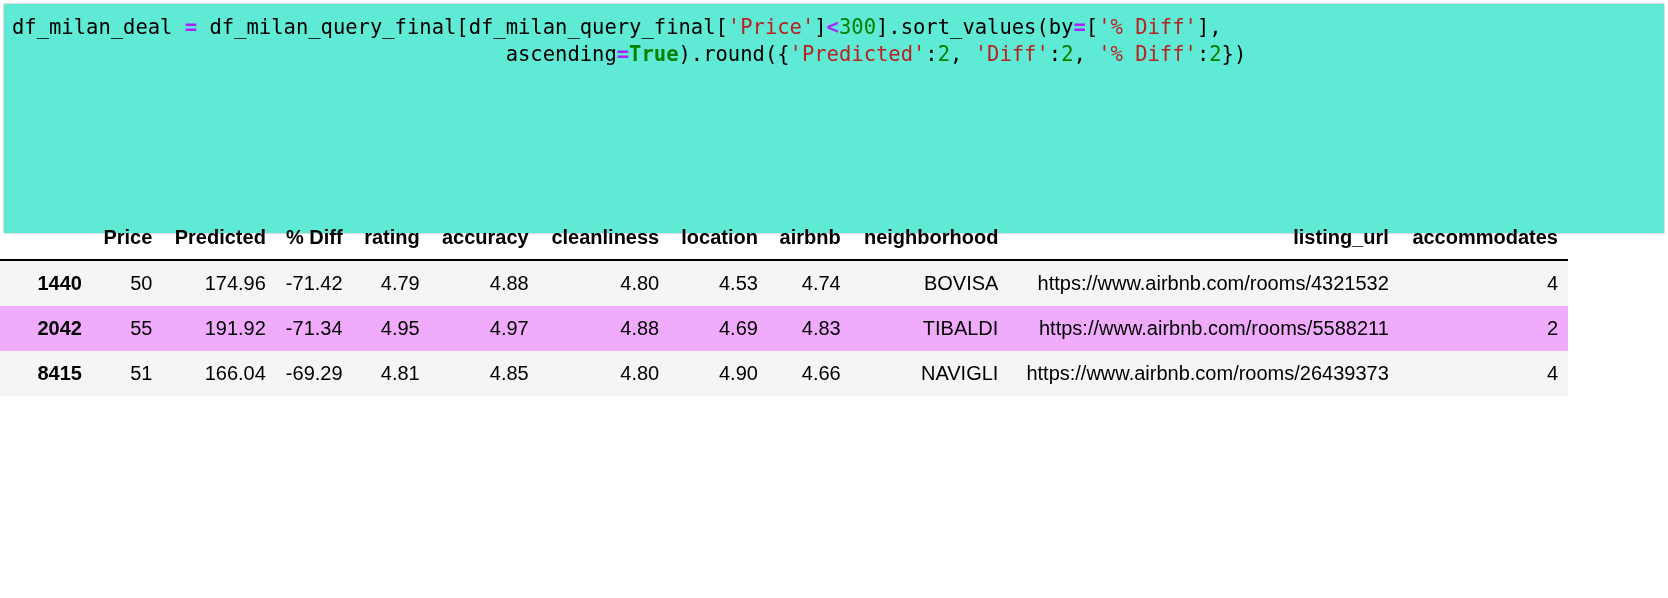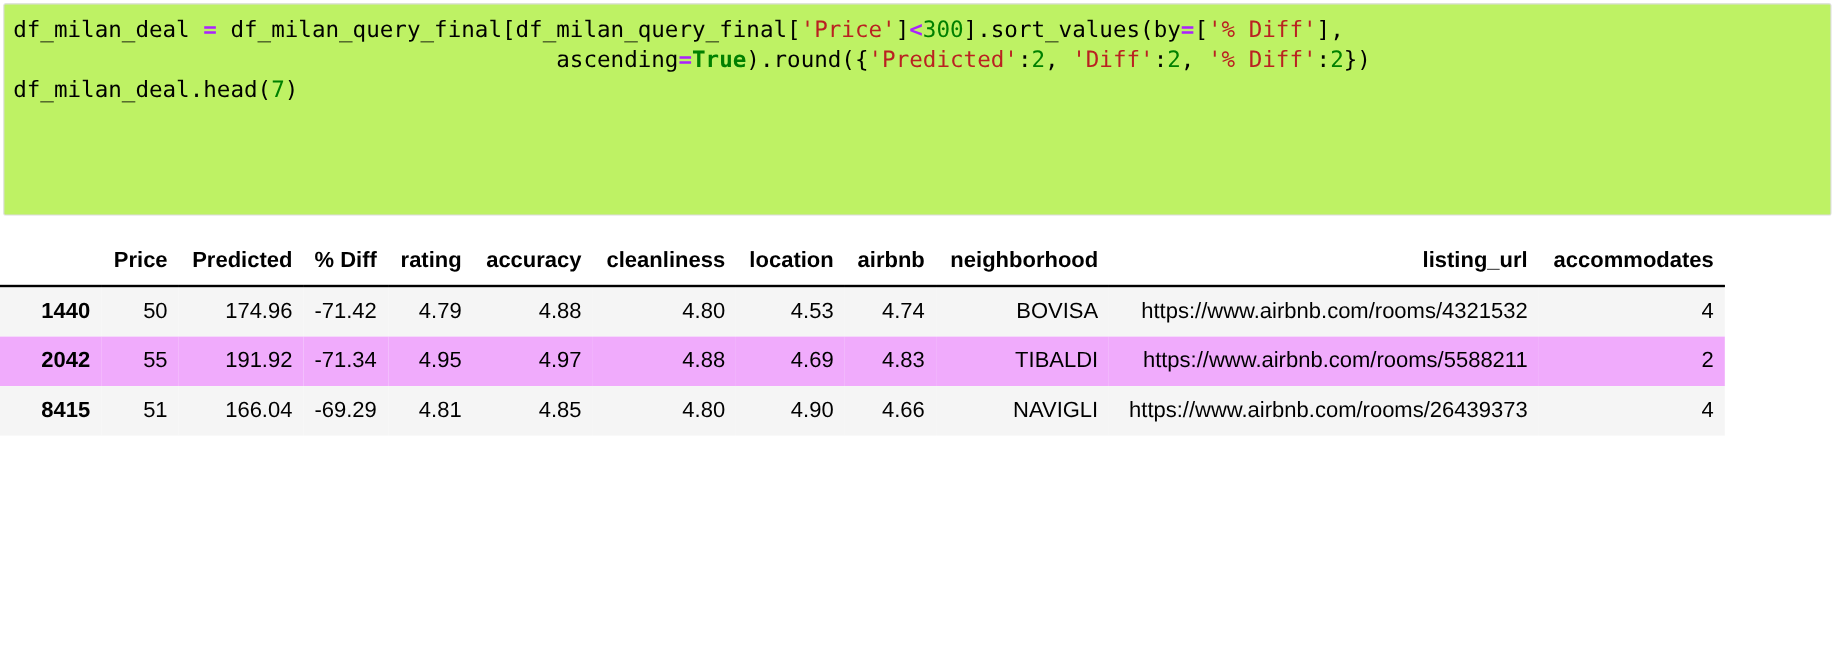--- a/index.html
+++ b/index.html
@@ -9,22 +9,22 @@
     background: #ffffff;
     font-family: "Liberation Sans", sans-serif;
     overflow: hidden;
   }
 
   
   .code-cell {
     position: absolute;
     left: 3px; top: 3px;
     width: 1662px;
-    height: 193px;
-    background: #bef264;
+    height: 231px;
+    background: #5eead4;
     border: 1px solid #dcdcdc;
     border-radius: 2px;
     padding: 10px 0 0 8px;
   }
   .code-line {
     font-family: "DejaVu Sans Mono", "Liberation Mono", monospace;
     font-size: 20.5px;
     line-height: 27px;
     white-space: pre;
     color: #000000;
@@ -73,21 +73,20 @@
   table.df tbody tr.odd { background: #f5f5f5; margin-top: 44px; }
   table.df tbody tr.even { background: #f0abfc; }
 </style>
 </head>
 <body>
 
 <div class="code-cell">
   <div id="code-body">
       <div class="code-line"><span>df_milan_deal </span><span class="tok-op">=</span><span> df_milan_query_final[df_milan_query_final[</span><span class="tok-str">'Price'</span><span>]</span><span class="tok-op">&lt;</span><span class="tok-num">300</span><span>].sort_values(by</span><span class="tok-op">=</span><span>[</span><span class="tok-str">'% Diff'</span><span>],</span></div>
       <div class="code-line"><span>                                        ascending</span><span class="tok-op">=</span><span class="tok-kw">True</span><span>).round({</span><span class="tok-str">'Predicted'</span><span>:</span><span class="tok-num">2</span><span>, </span><span class="tok-str">'Diff'</span><span>:</span><span class="tok-num">2</span><span>, </span><span class="tok-str">'% Diff'</span><span>:</span><span class="tok-num">2</span><span>})</span></div>
-      <div class="code-line"><span>df_milan_deal.head(</span><span class="tok-num">7</span><span>)</span></div>
     </div>
 </div>
 
 <div class="df-wrap">
   <table class="df">
     <thead>
       <tr id="header-row">
           <th class="idx-head"></th>
           <th>Price</th>
           <th>Predicted</th>

